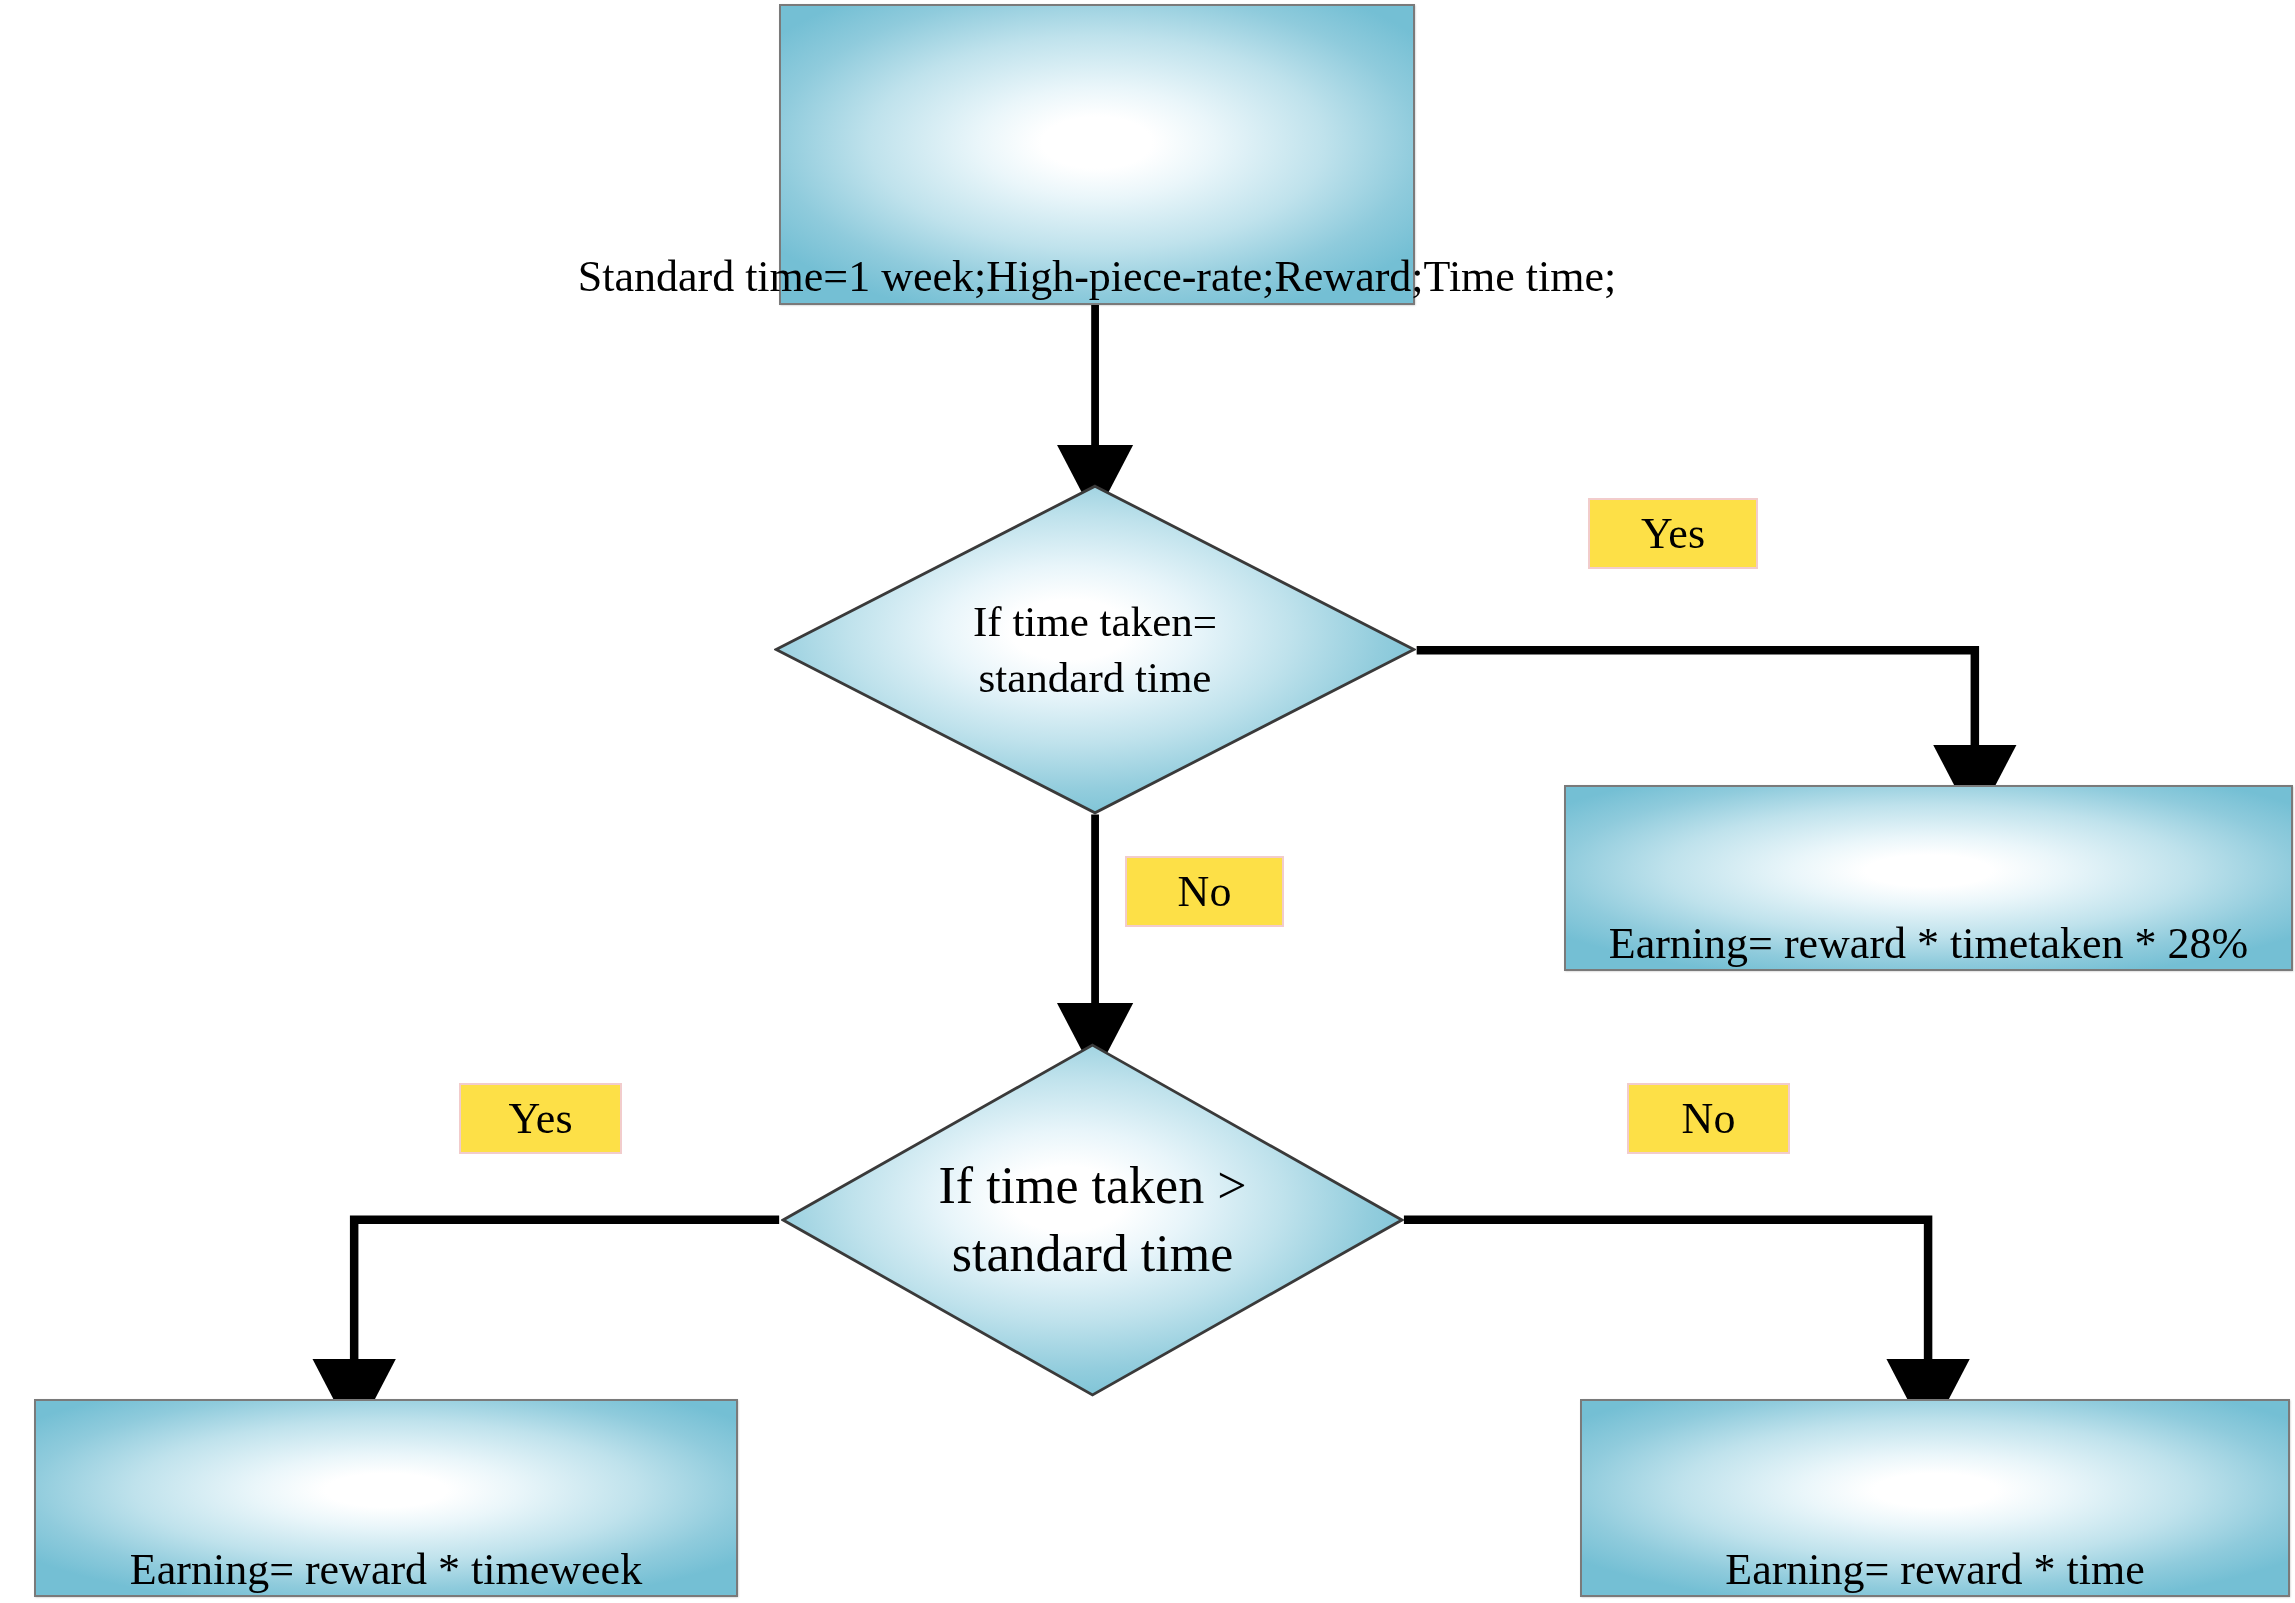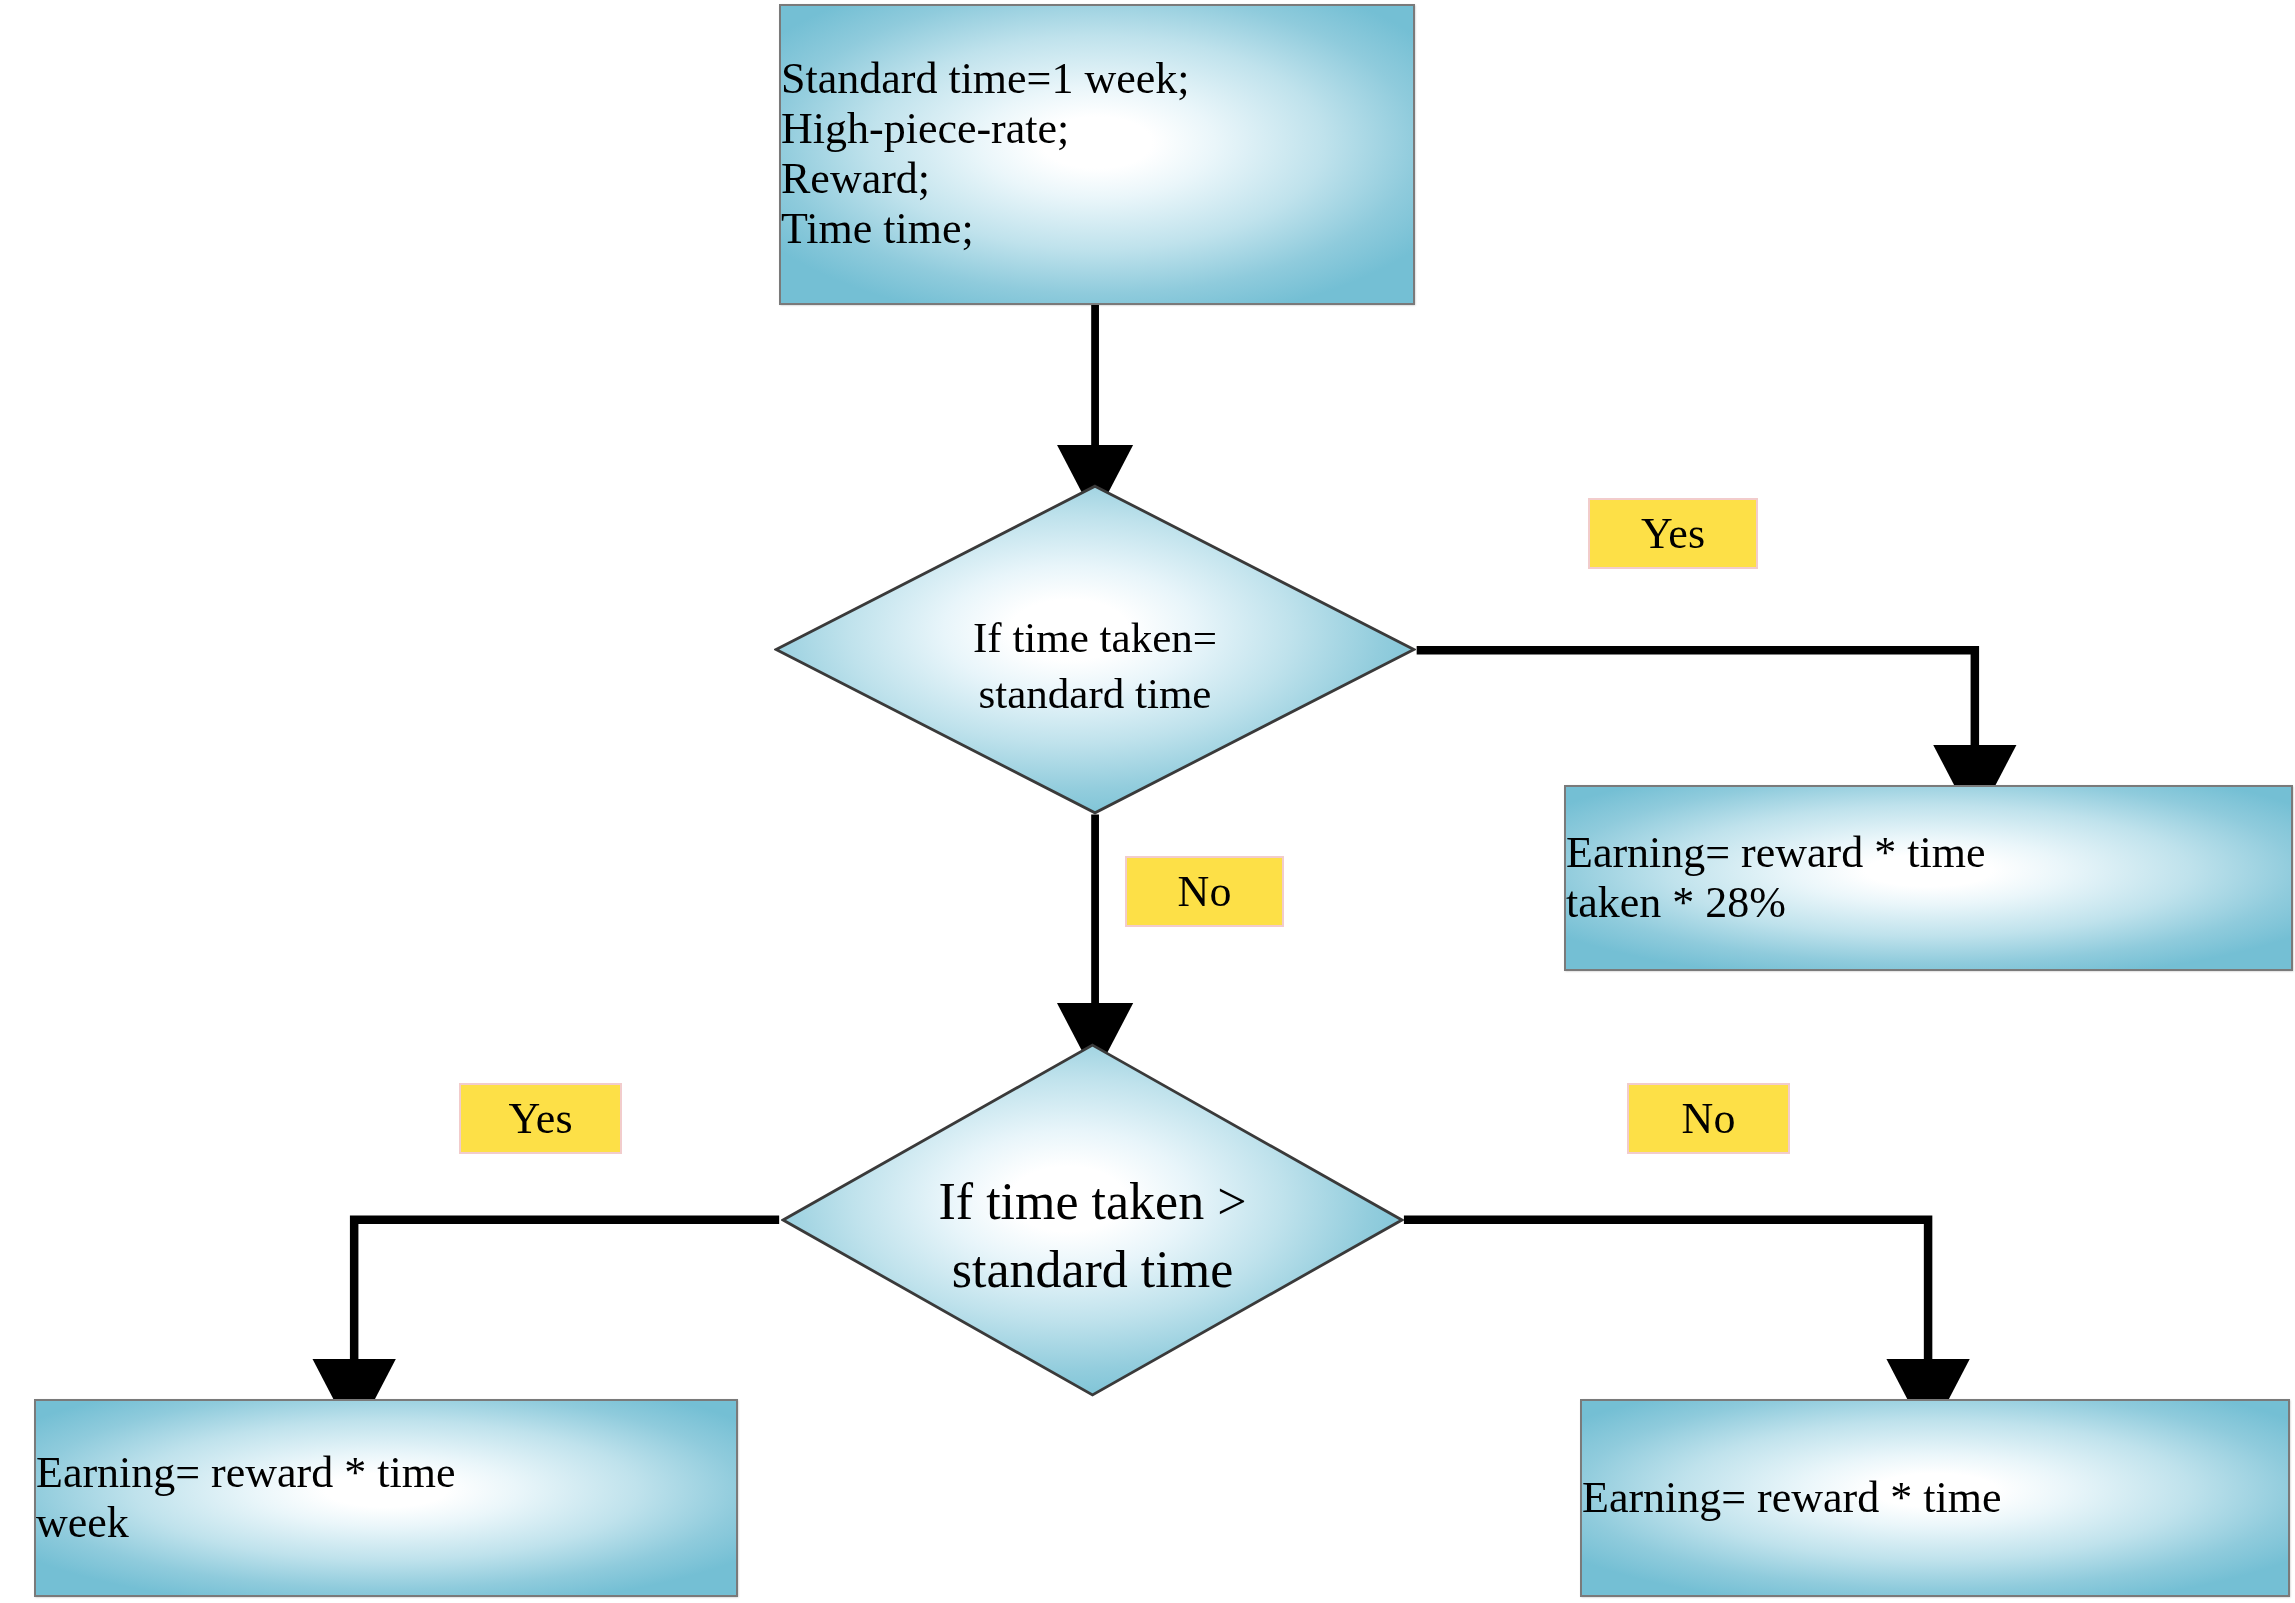--- a/index.html
+++ b/index.html
@@ -25,35 +25,35 @@
     background:
       radial-gradient(ellipse 62% 62% at 50% 46%,
         #ffffff 0%,
         #ffffff 14%,
         #eaf6fa 30%,
         #bfe2ec 58%,
         #8fcbdc 82%,
         #74bfd4 100%);
     box-shadow: 1.4px 1.4px 2.1px rgba(0,0,0,0.28);
     display: flex;
-    flex-direction: column;
-    align-items: flex-start;
+    flex-direction: row;
+    align-items: flex-end;
     justify-content: center;
     text-align: center;
     color: #000000;
     line-height: 1.14;
   }
   .box .ln { display: block; white-space: nowrap; }
 
   
   .diamond-wrap { position: absolute; }
   .diamond-wrap svg { position: absolute; left: 0; top: 0; }
   .diamond-text {
     position: absolute;
-    left: 0; top: 16px;
+    left: 0; top: 0;
     width: 100%; height: 100%;
     display: flex;
     flex-direction: column;
     align-items: center;
     justify-content: center;
     text-align: center;
     color: #000000;
     line-height: 1.30;
     pointer-events: none;
   }

